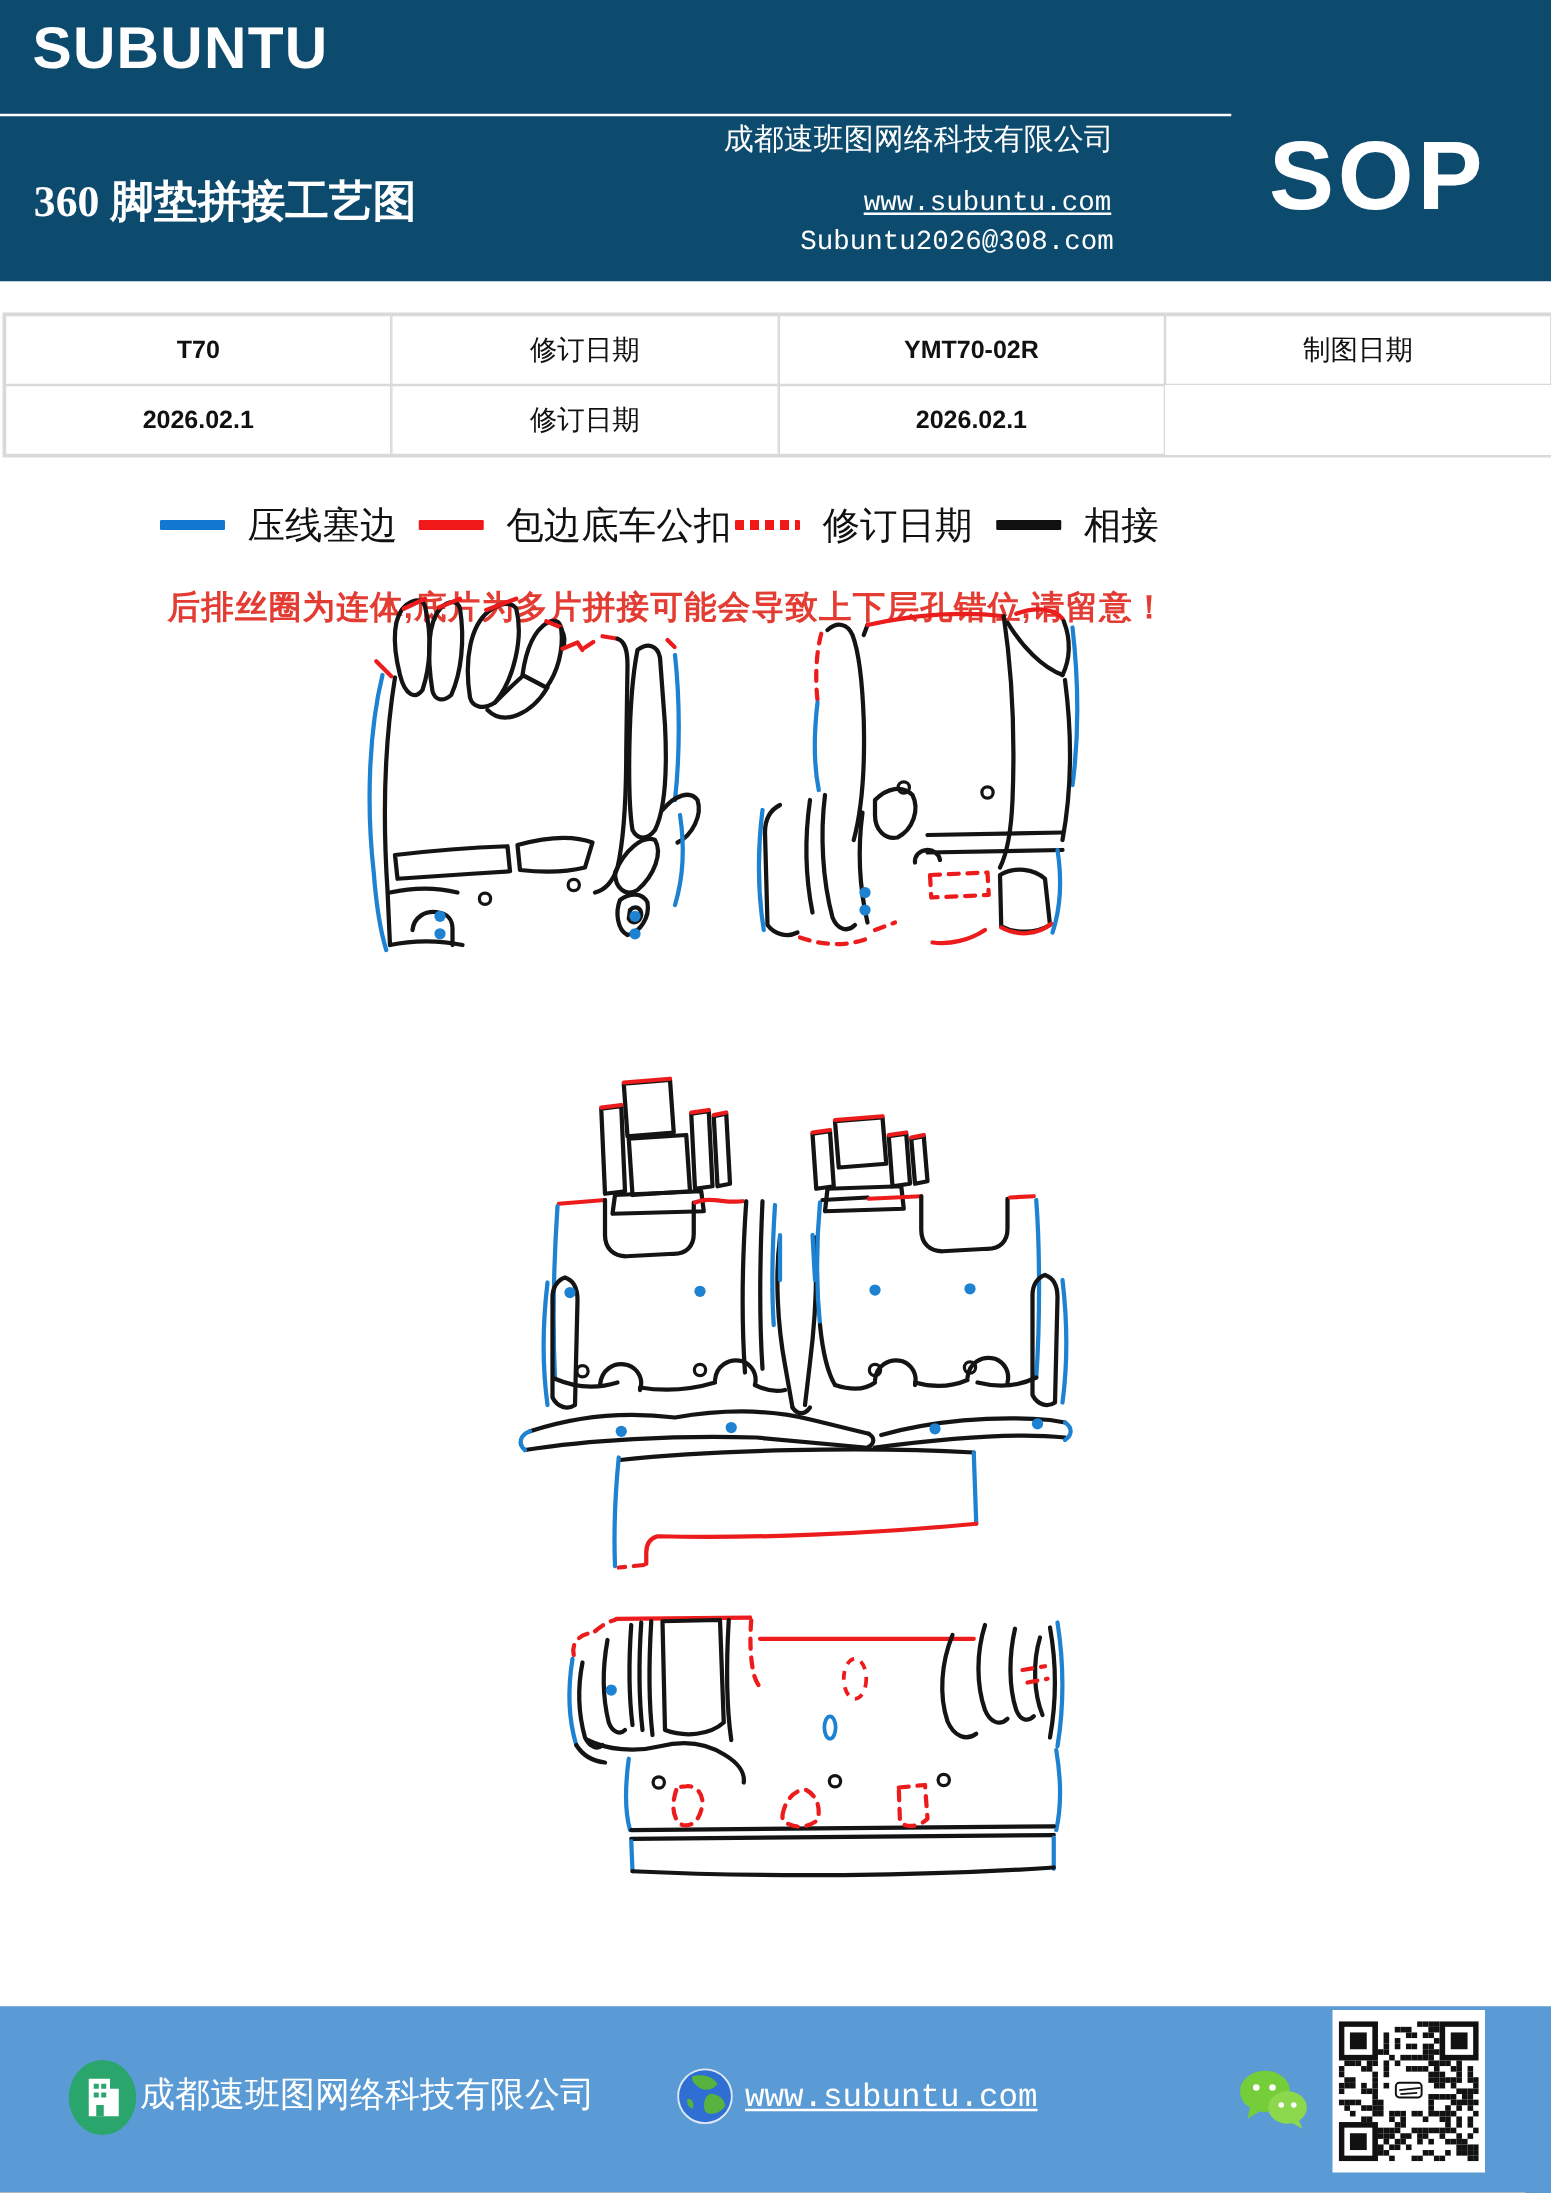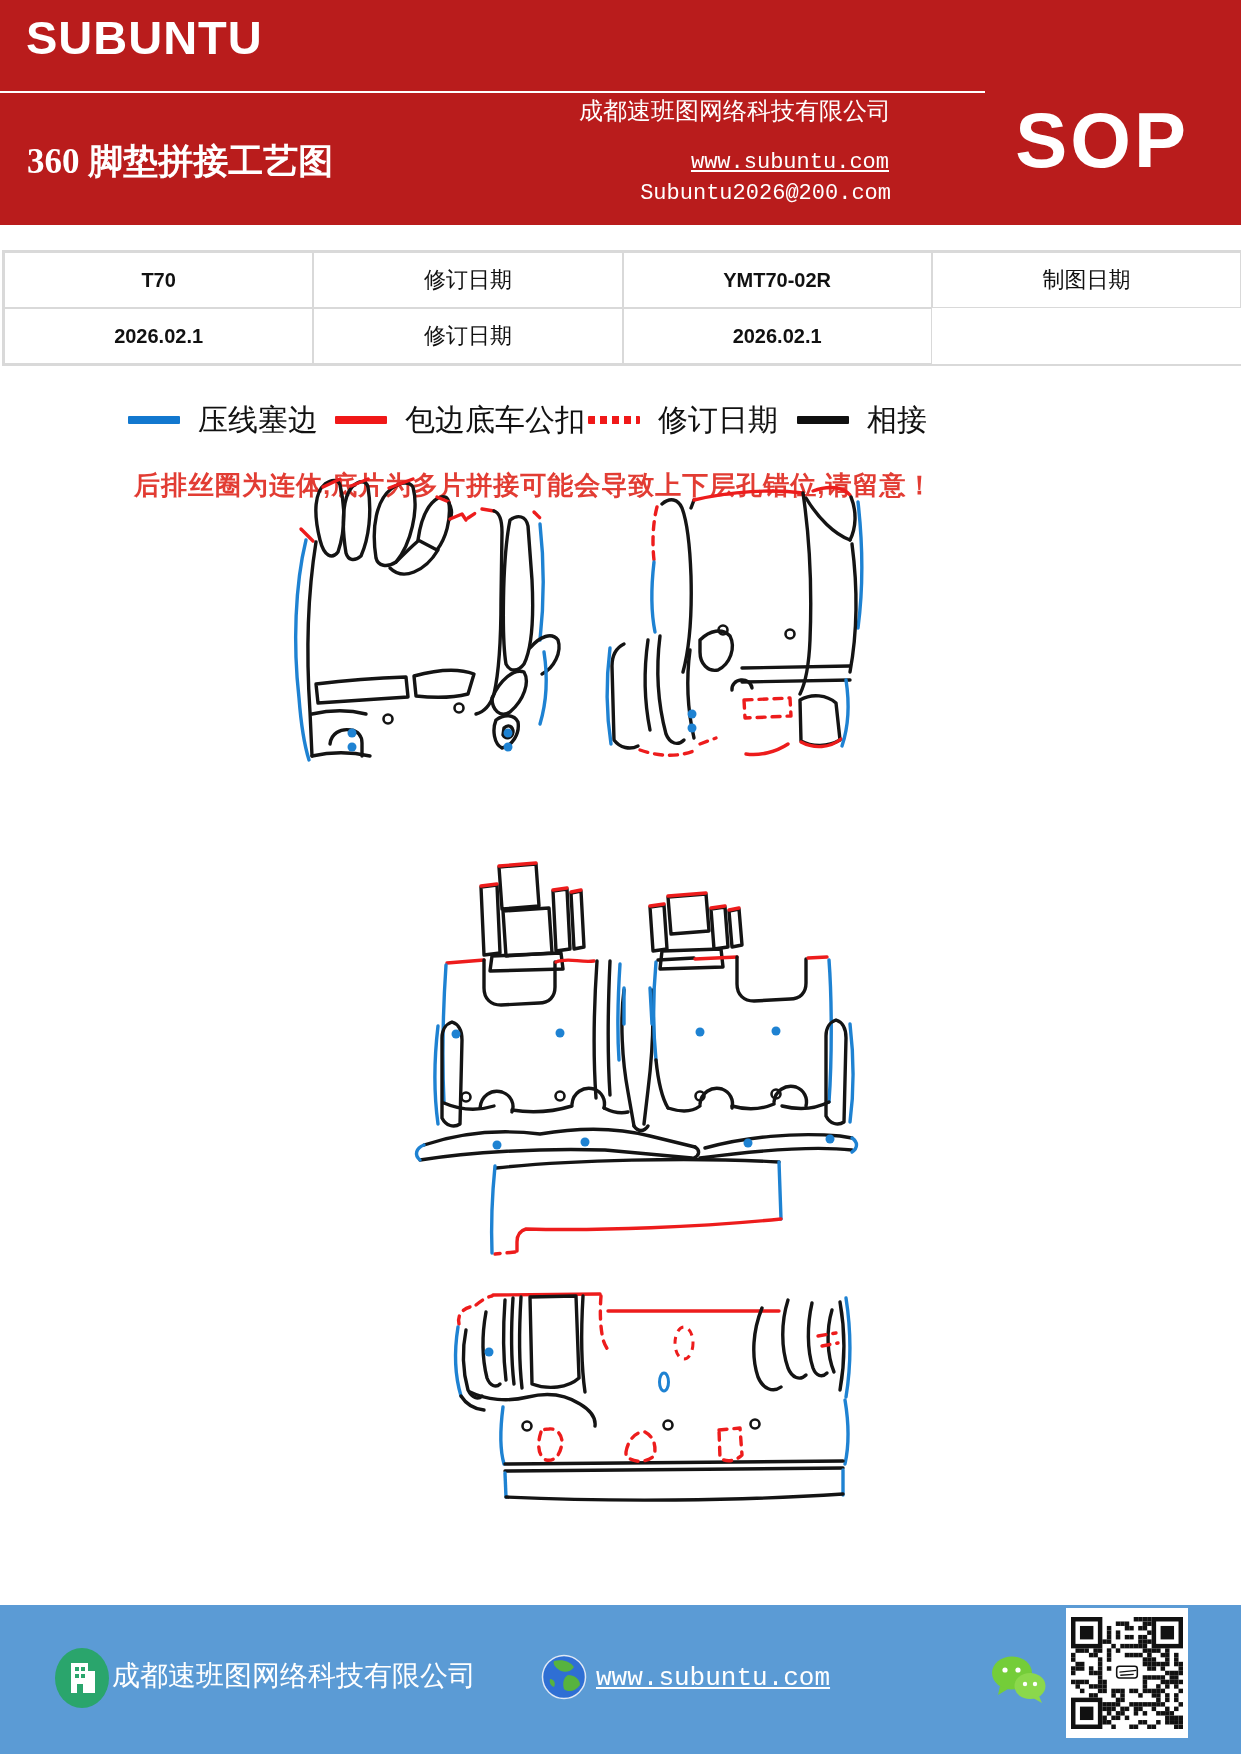--- a/index.html
+++ b/index.html
@@ -1,19 +1,19 @@
 <!DOCTYPE html>
 <html><head>
 <meta charset="utf-8">
 <style>
   html,body{margin:0;padding:0;background:#888;}
   .page{position:relative;width:1241px;height:1754px;background:#ffffff;overflow:hidden;
         font-family:"Liberation Sans",sans-serif;margin:0 auto;}
   
-  .header{position:absolute;left:0;top:0;width:1241px;height:225px;background:#b91c1c;}
+  .header{position:absolute;left:0;top:0;width:1241px;height:225px;background:#0c4a6e;}
   .logo{position:absolute;left:26px;top:10px;color:#fff;font-size:47px;font-weight:800;
         letter-spacing:1px;font-family:"Liberation Sans",sans-serif;}
   .hdr-rule{position:absolute;left:0;top:91px;width:985px;height:2px;background:#fff;}
   .hdr-title{position:absolute;left:27px;top:138px;color:#fff;font-size:35px;font-weight:600;
         font-family:"Liberation Serif","DejaVu Serif",serif;}
   .hdr-company{position:absolute;right:350px;top:95px;color:#fff;font-size:24px;
         font-family:"Liberation Serif","DejaVu Serif",serif;}
   .sop{position:absolute;right:52px;top:48px;color:#fff;font-size:78px;font-weight:700;
         letter-spacing:3px;font-family:"Liberation Sans",sans-serif;margin-top:47px;}
   .hdr-site{position:absolute;right:352px;top:150px;color:#fff;font-size:22px;
@@ -55,21 +55,21 @@
 
 <div class="page">
 
   <div class="header">
     <div class="logo">SUBUNTU</div>
     <div class="hdr-rule"></div>
     <div class="hdr-title">360 脚垫拼接工艺图</div>
     <div class="hdr-company">成都速班图网络科技有限公司</div>
     <div class="sop">SOP</div>
     <div class="hdr-site">www.subuntu.com</div>
-    <div class="hdr-mail">Subuntu2026@200.com</div>
+    <div class="hdr-mail">Subuntu2026@308.com</div>
   </div>
 
   <div class="info-table">
     <div class="cell val">T70</div>
     <div class="cell lbl">修订日期</div>
     <div class="cell val">YMT70-02R</div>
     <div class="cell lbl">制图日期</div>
     <div class="cell val">2026.02.1</div>
     <div class="cell lbl">修订日期</div>
     <div class="cell val">2026.02.1</div>

